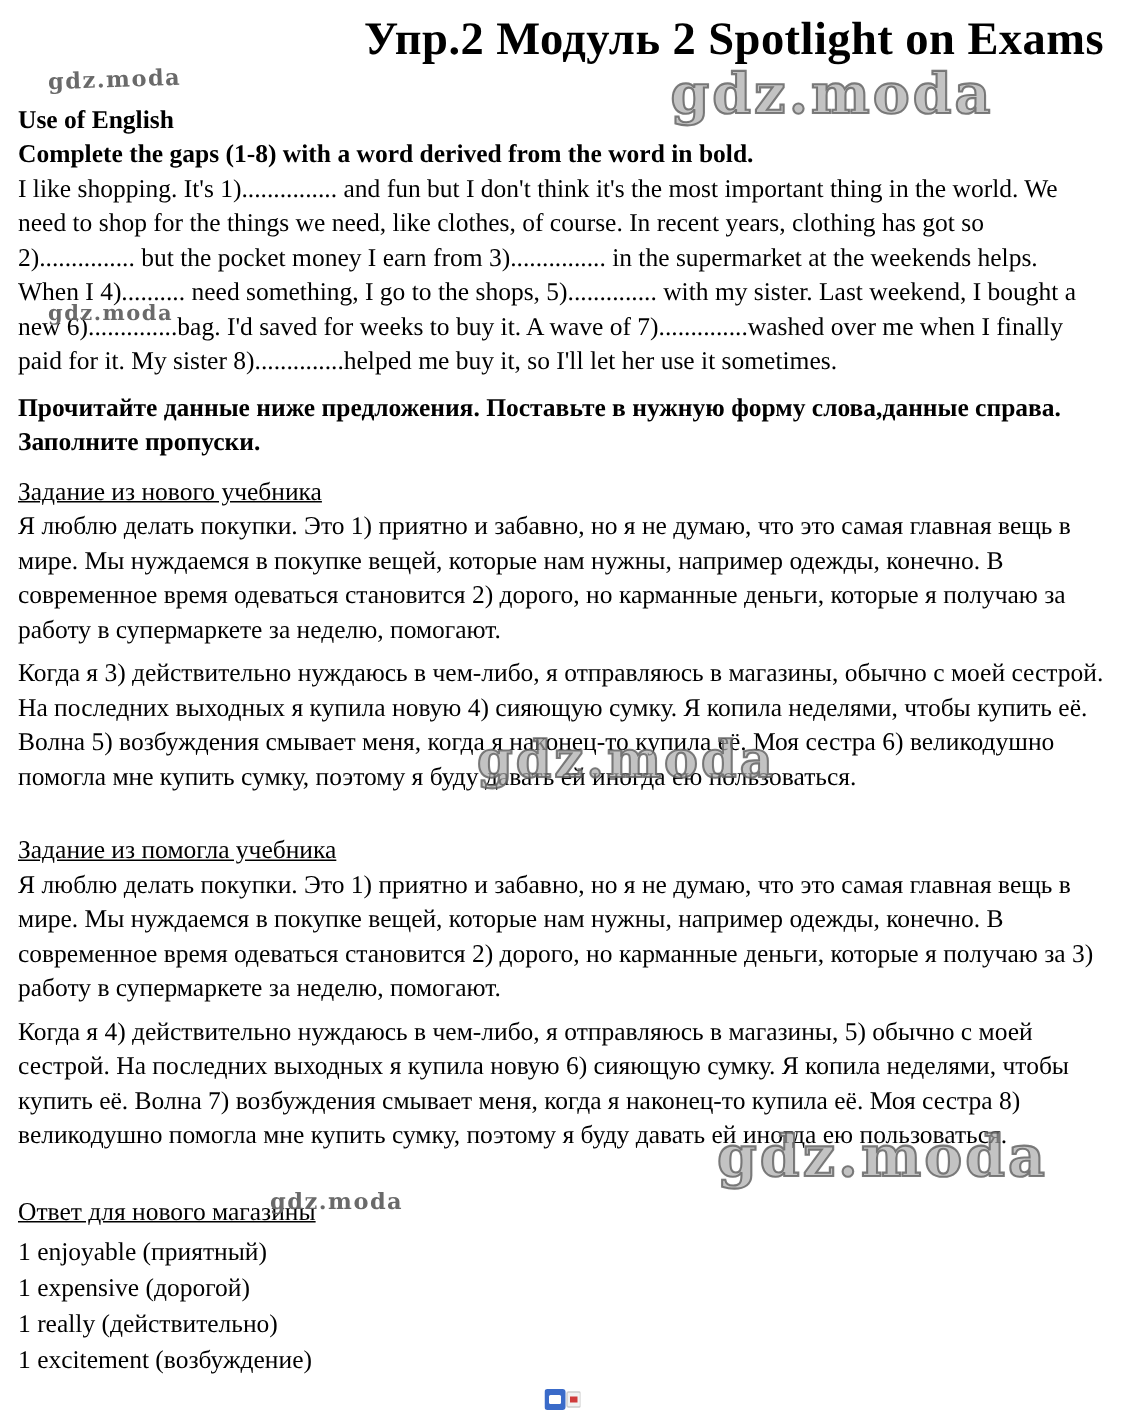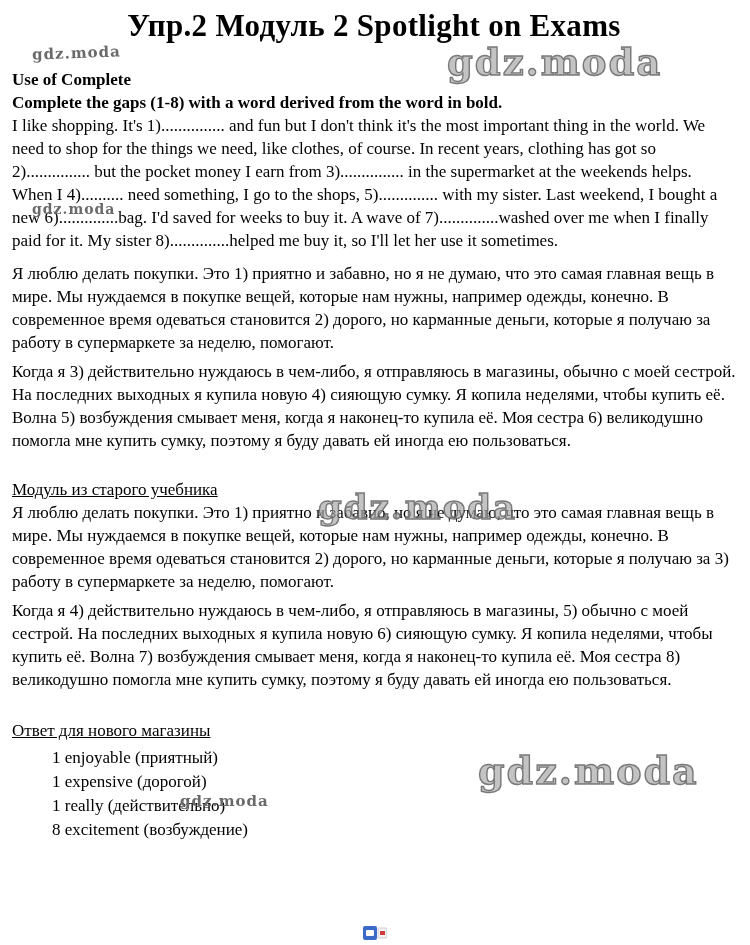--- a/index.html
+++ b/index.html
@@ -7,39 +7,39 @@
     position:relative;
     width:750px; height:945px;
     background:#ffffff;
     overflow:hidden;
     font-family:"Liberation Serif", serif;
     color:#000;
     box-sizing:border-box;
     padding:6px 14px 0 12px;
   }
   .title {
-    text-align:center;
+    text-align:right;
     font-weight:bold;
     font-size:31px;
     line-height:1.15;
     margin:2px 0 0 0;
     letter-spacing:0.3px;
   }
   .txt { font-size:17px; line-height:23px; margin:0; }
   .h-bold { font-size:17px; font-weight:bold; line-height:23px; margin:24px 0 0 0; }
   .h-bold2 { font-size:17px; font-weight:bold; line-height:23px; margin:0;font-family:Liberation Serif, serif; }
   .h-underline { font-size:17px; line-height:23px; text-decoration:underline; margin:0; display:inline-block; }
   .sec { margin:0; }
   .mt6  { margin-top:6px; }
   .mt8  { margin-top:8px; }
   .mt10 { margin-top:10px; }
   .mt26 { margin-top:26px; }
   .mt28 { margin-top:28px; }
   .answers-list { list-style:none; padding:0; margin:4px 0 0 0; }
-  .answers-list li { font-size:17px; line-height:24px;margin-left:40px; }
+  .answers-list li { font-size:17px; line-height:24px; }
 
   
   .wm {
     position:absolute;
     font-family:"DejaVu Serif", serif;
     font-weight:bold;
     letter-spacing:2px;
     pointer-events:none;
     z-index:5;
     white-space:nowrap;
@@ -72,44 +72,46 @@
   <span class="wm wm-solid wm-top-left">gdz.moda</span>
   <span class="wm wm-outline wm-top-right">gdz.moda</span>
   <span class="wm wm-solid wm-mid-left">gdz.moda</span>
   <span class="wm wm-outline wm-center">gdz.moda</span>
   <span class="wm wm-outline wm-bottom-right">gdz.moda</span>
   <span class="wm wm-solid wm-answers">gdz.moda</span>
 
   <h1 class="title">Упр.2 Модуль 2 Spotlight on Exams</h1>
 
   <div class="sec">
-    <div class="h-bold">Use of Complete</div>
+    <div class="h-bold">Use of English</div>
     <div class="h-bold2">Complete the gaps (1-8) with a word derived from the word in bold.</div>
     <p class="txt">I like shopping. It's 1)............... and fun but I don't think it's the most important thing in the world. We need to shop for the things we need, like clothes, of course. In recent years, clothing has got so 2)............... but the pocket money I earn from 3)............... in the supermarket at the weekends helps. When I 4).......... need something, I go to the shops, 5).............. with my sister. Last weekend, I bought a new 6)..............bag. I'd saved for weeks to buy it. A wave of 7)..............washed over me when I finally paid for it. My sister 8)..............helped me buy it, so I'll let her use it sometimes.</p>
   </div>
 
+  <div class="h-bold2 mt8">Прочитайте данные ниже предложения. Поставьте в нужную форму слова,данные справа. Заполните пропуски.</div>
 
   <div class="sec mt10">
+    <span class="h-underline">Задание из нового учебника</span>
     <p class="txt">Я люблю делать покупки. Это 1) приятно и забавно, но я не думаю, что это самая главная вещь в мире. Мы нуждаемся в покупке вещей, которые нам нужны, например одежды, конечно. В современное время одеваться становится 2) дорого, но карманные деньги, которые я получаю за работу в супермаркете за неделю, помогают.</p>
     <p class="txt mt6">Когда я 3) действительно нуждаюсь в чем-либо, я отправляюсь в магазины, обычно с моей сестрой. На последних выходных я купила новую 4) сияющую сумку. Я копила неделями, чтобы купить её. Волна 5) возбуждения смывает меня, когда я наконец-то купила её. Моя сестра 6) великодушно помогла мне купить сумку, поэтому я буду давать ей иногда ею пользоваться.</p>
   </div>
 
   <div class="sec mt26">
-    <span class="h-underline">Модуль из старого учебника</span>
+    <span class="h-underline">Задание из помогла учебника</span>
     <p class="txt">Я люблю делать покупки. Это 1) приятно и забавно, но я не думаю, что это самая главная вещь в мире. Мы нуждаемся в покупке вещей, которые нам нужны, например одежды, конечно. В современное время одеваться становится 2) дорого, но карманные деньги, которые я получаю за 3) работу в супермаркете за неделю, помогают.</p>
     <p class="txt mt6">Когда я 4) действительно нуждаюсь в чем-либо, я отправляюсь в магазины, 5) обычно с моей сестрой. На последних выходных я купила новую 6) сияющую сумку. Я копила неделями, чтобы купить её. Волна 7) возбуждения смывает меня, когда я наконец-то купила её. Моя сестра 8) великодушно помогла мне купить сумку, поэтому я буду давать ей иногда ею пользоваться.</p>
   </div>
 
   <div class="sec mt28">
     <span class="h-underline">Ответ для нового магазины</span>
     <ul class="answers-list">
       <li>1 enjoyable (приятный)</li>
       <li>1 expensive (дорогой)</li>
       <li>1 really (действительно)</li>
-      <li>8 excitement (возбуждение)</li>
+      <li>1 excitement (возбуждение)</li>
     </ul>
   </div>
 
   <span class="footer-logo">
     <svg width="24" height="14" viewBox="0 0 24 14" xmlns="http://www.w3.org/2000/svg">
       <rect x="0" y="0" width="14" height="14" rx="2" fill="#3a6bc9"></rect>
       <rect x="3" y="4" width="8" height="6" rx="1" fill="#ffffff"></rect>
       <rect x="15" y="2" width="9" height="10" rx="1" fill="#f2f2f2" stroke="#cccccc"></rect>
       <rect x="17" y="5" width="5" height="4" fill="#cf3b3b"></rect>
     </svg>

